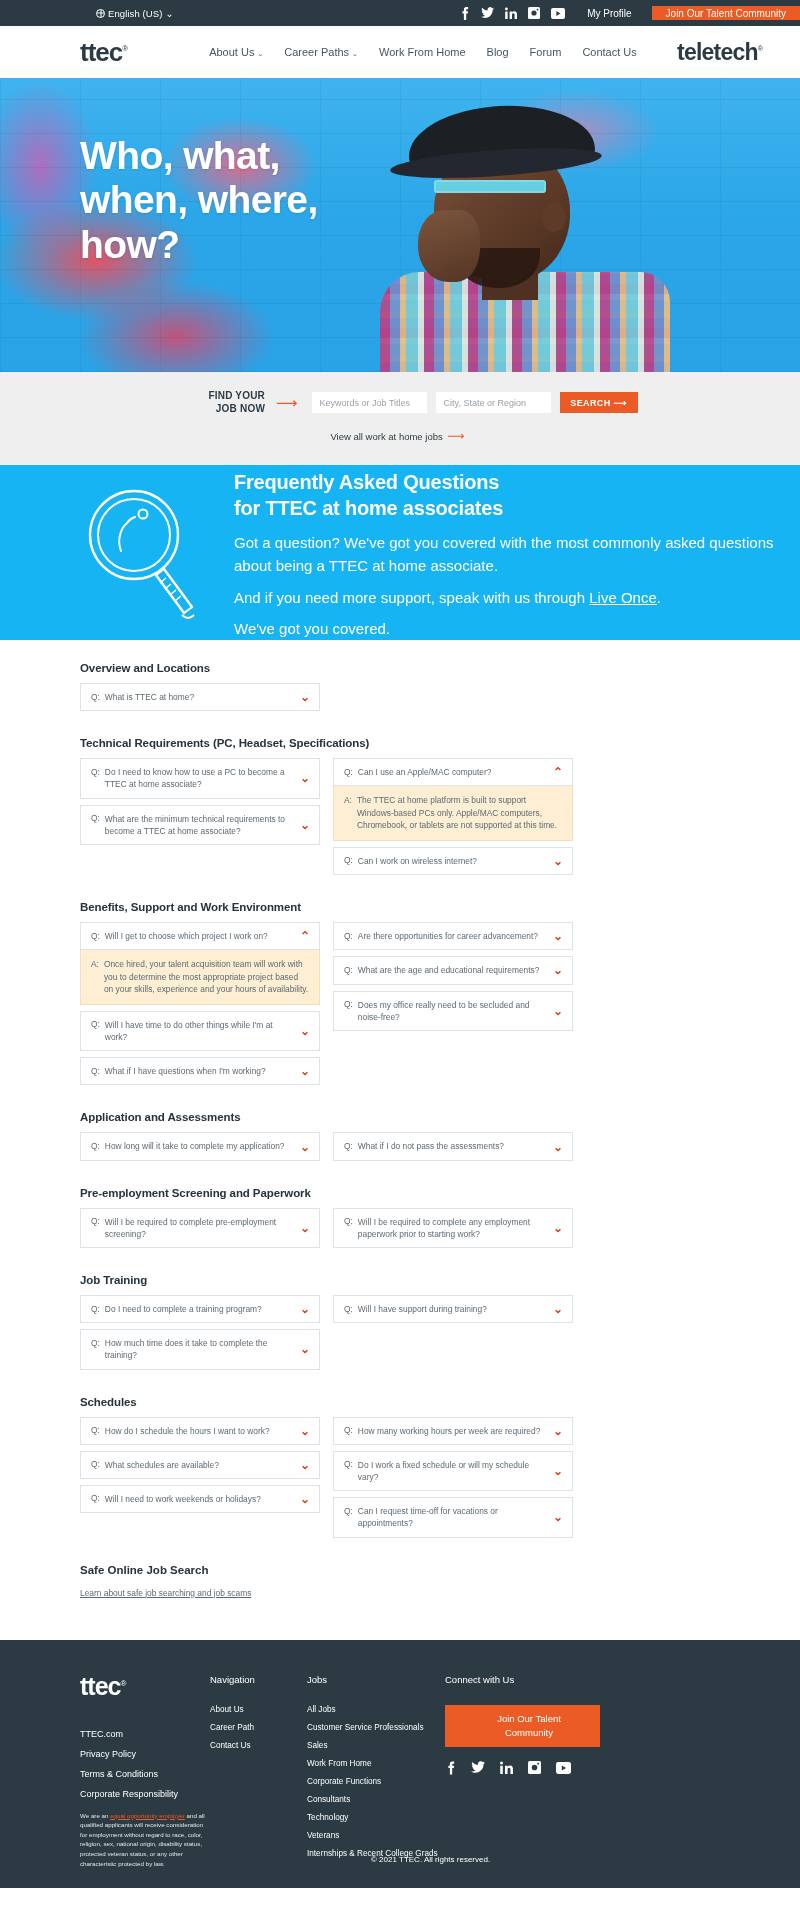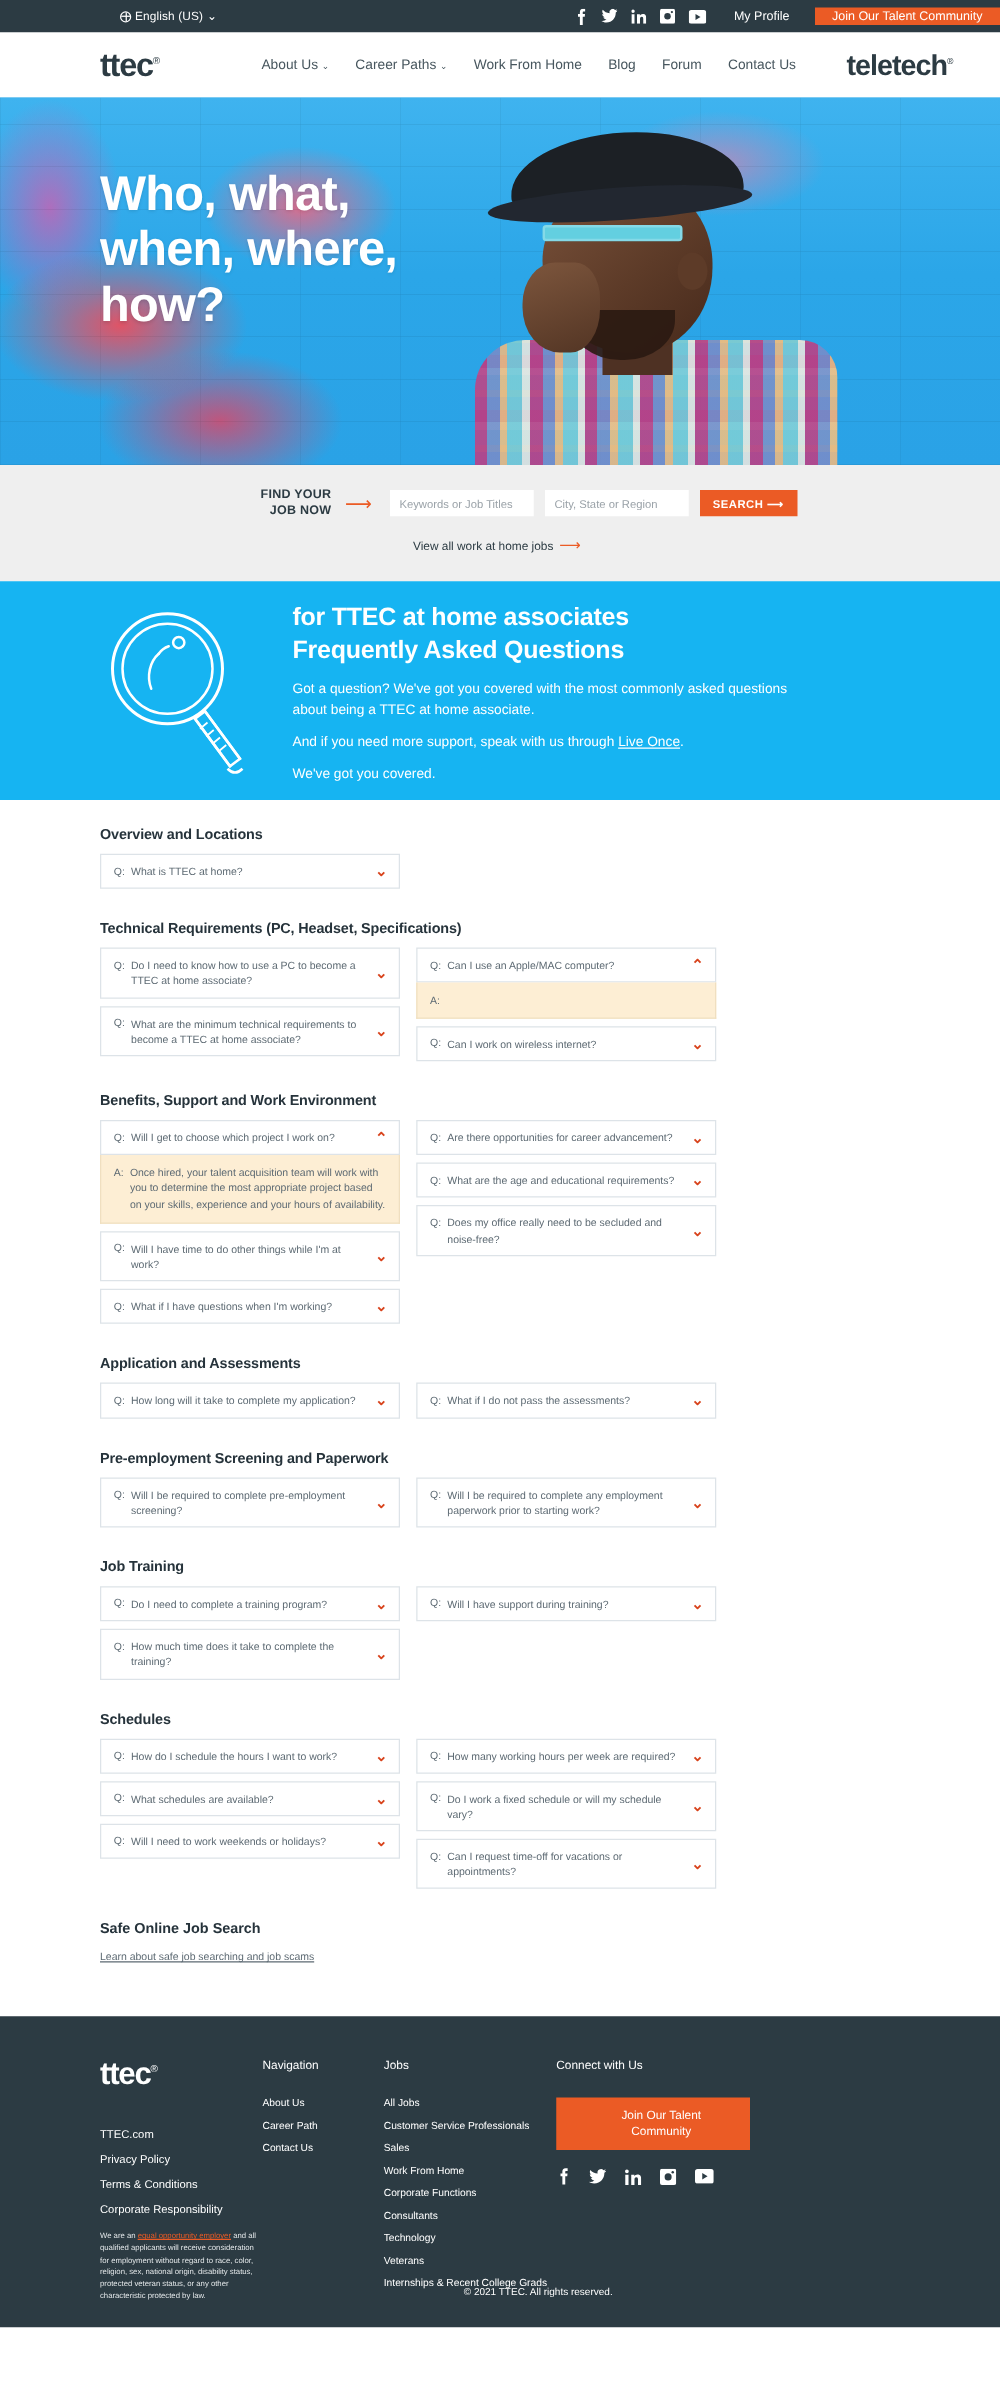--- a/index.html
+++ b/index.html
@@ -234,21 +234,21 @@
     padding-left: 76px;
     color: #fff;
     position: relative;
   }
   .magnifier { width: 130px; height: 140px; flex: none; margin-right: 28px; }
   .banner-text { padding-top: 4px; }
   .banner-title {
     font-size: 20px; font-weight: bold; line-height: 1.3; letter-spacing: -0.2px;
   }
   .banner-p {
-    font-size: 11px; line-height: 1.55; margin-top: 10px;
+    font-size: 15px; line-height: 1.55; margin-top: 10px;
   }
   .banner-p.tight { margin-top: 8px; }
   .banner-p a { color:#fff; text-decoration: underline; }
 
   
   .faqbody { padding: 22px 80px 34px; }
   .faq-section { margin-bottom: 26px; }
   .faq-section.last { margin-bottom: 6px; }
   .sec-title {
     font-size: 11.5px; font-weight: bold; color: #26333b;
@@ -456,22 +456,22 @@
       <circle cx="67" cy="31" r="4.5" fill="none" stroke="#fff" stroke-width="2"></circle>
       <path d="M88 86 L116 124" stroke="#fff" stroke-width="2.2" stroke-linecap="round"></path>
       <path d="M80 92 L108 130" stroke="#fff" stroke-width="2.2" stroke-linecap="round"></path>
       <path d="M88 86 L80 92 L108 130 L116 124 Z" fill="none" stroke="#fff" stroke-width="2"></path>
       <path d="M90 95 L84 100 M95 101 L89 106 M100 107 L94 112 M105 113 L99 118" stroke="#fff" stroke-width="1.4"></path>
       <path d="M106 132 q6 6 12 0" fill="none" stroke="#fff" stroke-width="2"></path>
     </svg>
   </div>
   <div class="banner-text">
     <div class="banner-title">
+      <div>Frequently Asked Questions</div>
       <div>for TTEC at home associates</div>
-      <div>Frequently Asked Questions</div>
     </div>
     <div class="banner-p">
       <div>Got a question? We've got you covered with the most commonly asked questions</div>
       <div>about being a TTEC at home associate.</div>
     </div>
     <div class="banner-p tight">
       <span>And if you need more support, speak with us through </span><a href="#">Live Once</a><span>.</span>
     </div>
     <div class="banner-p tight">We've got you covered.</div>
   </div>
@@ -508,20 +508,21 @@
             </div>
           </div>
           <div class="col">
             <div class="qrow">
               <span class="qlabel">Q:</span>
               <span class="qtext">Can I use an Apple/MAC computer?</span>
               <span class="chev">⌃</span>
             </div>
             <div class="arow">
               <span class="qlabel">A:</span>
+              <span class="qtext">The TTEC at home platform is built to support Windows-based PCs only. Apple/MAC computers, Chromebook, or tablets are not supported at this time.</span>
             </div>
             <div class="qrow">
               <span class="qlabel">Q:</span>
               <span class="qtext">Can I work on wireless internet?</span>
               <span class="chev">⌄</span>
             </div>
           </div>
         </div>
       </div>
       <div class="faq-section">

